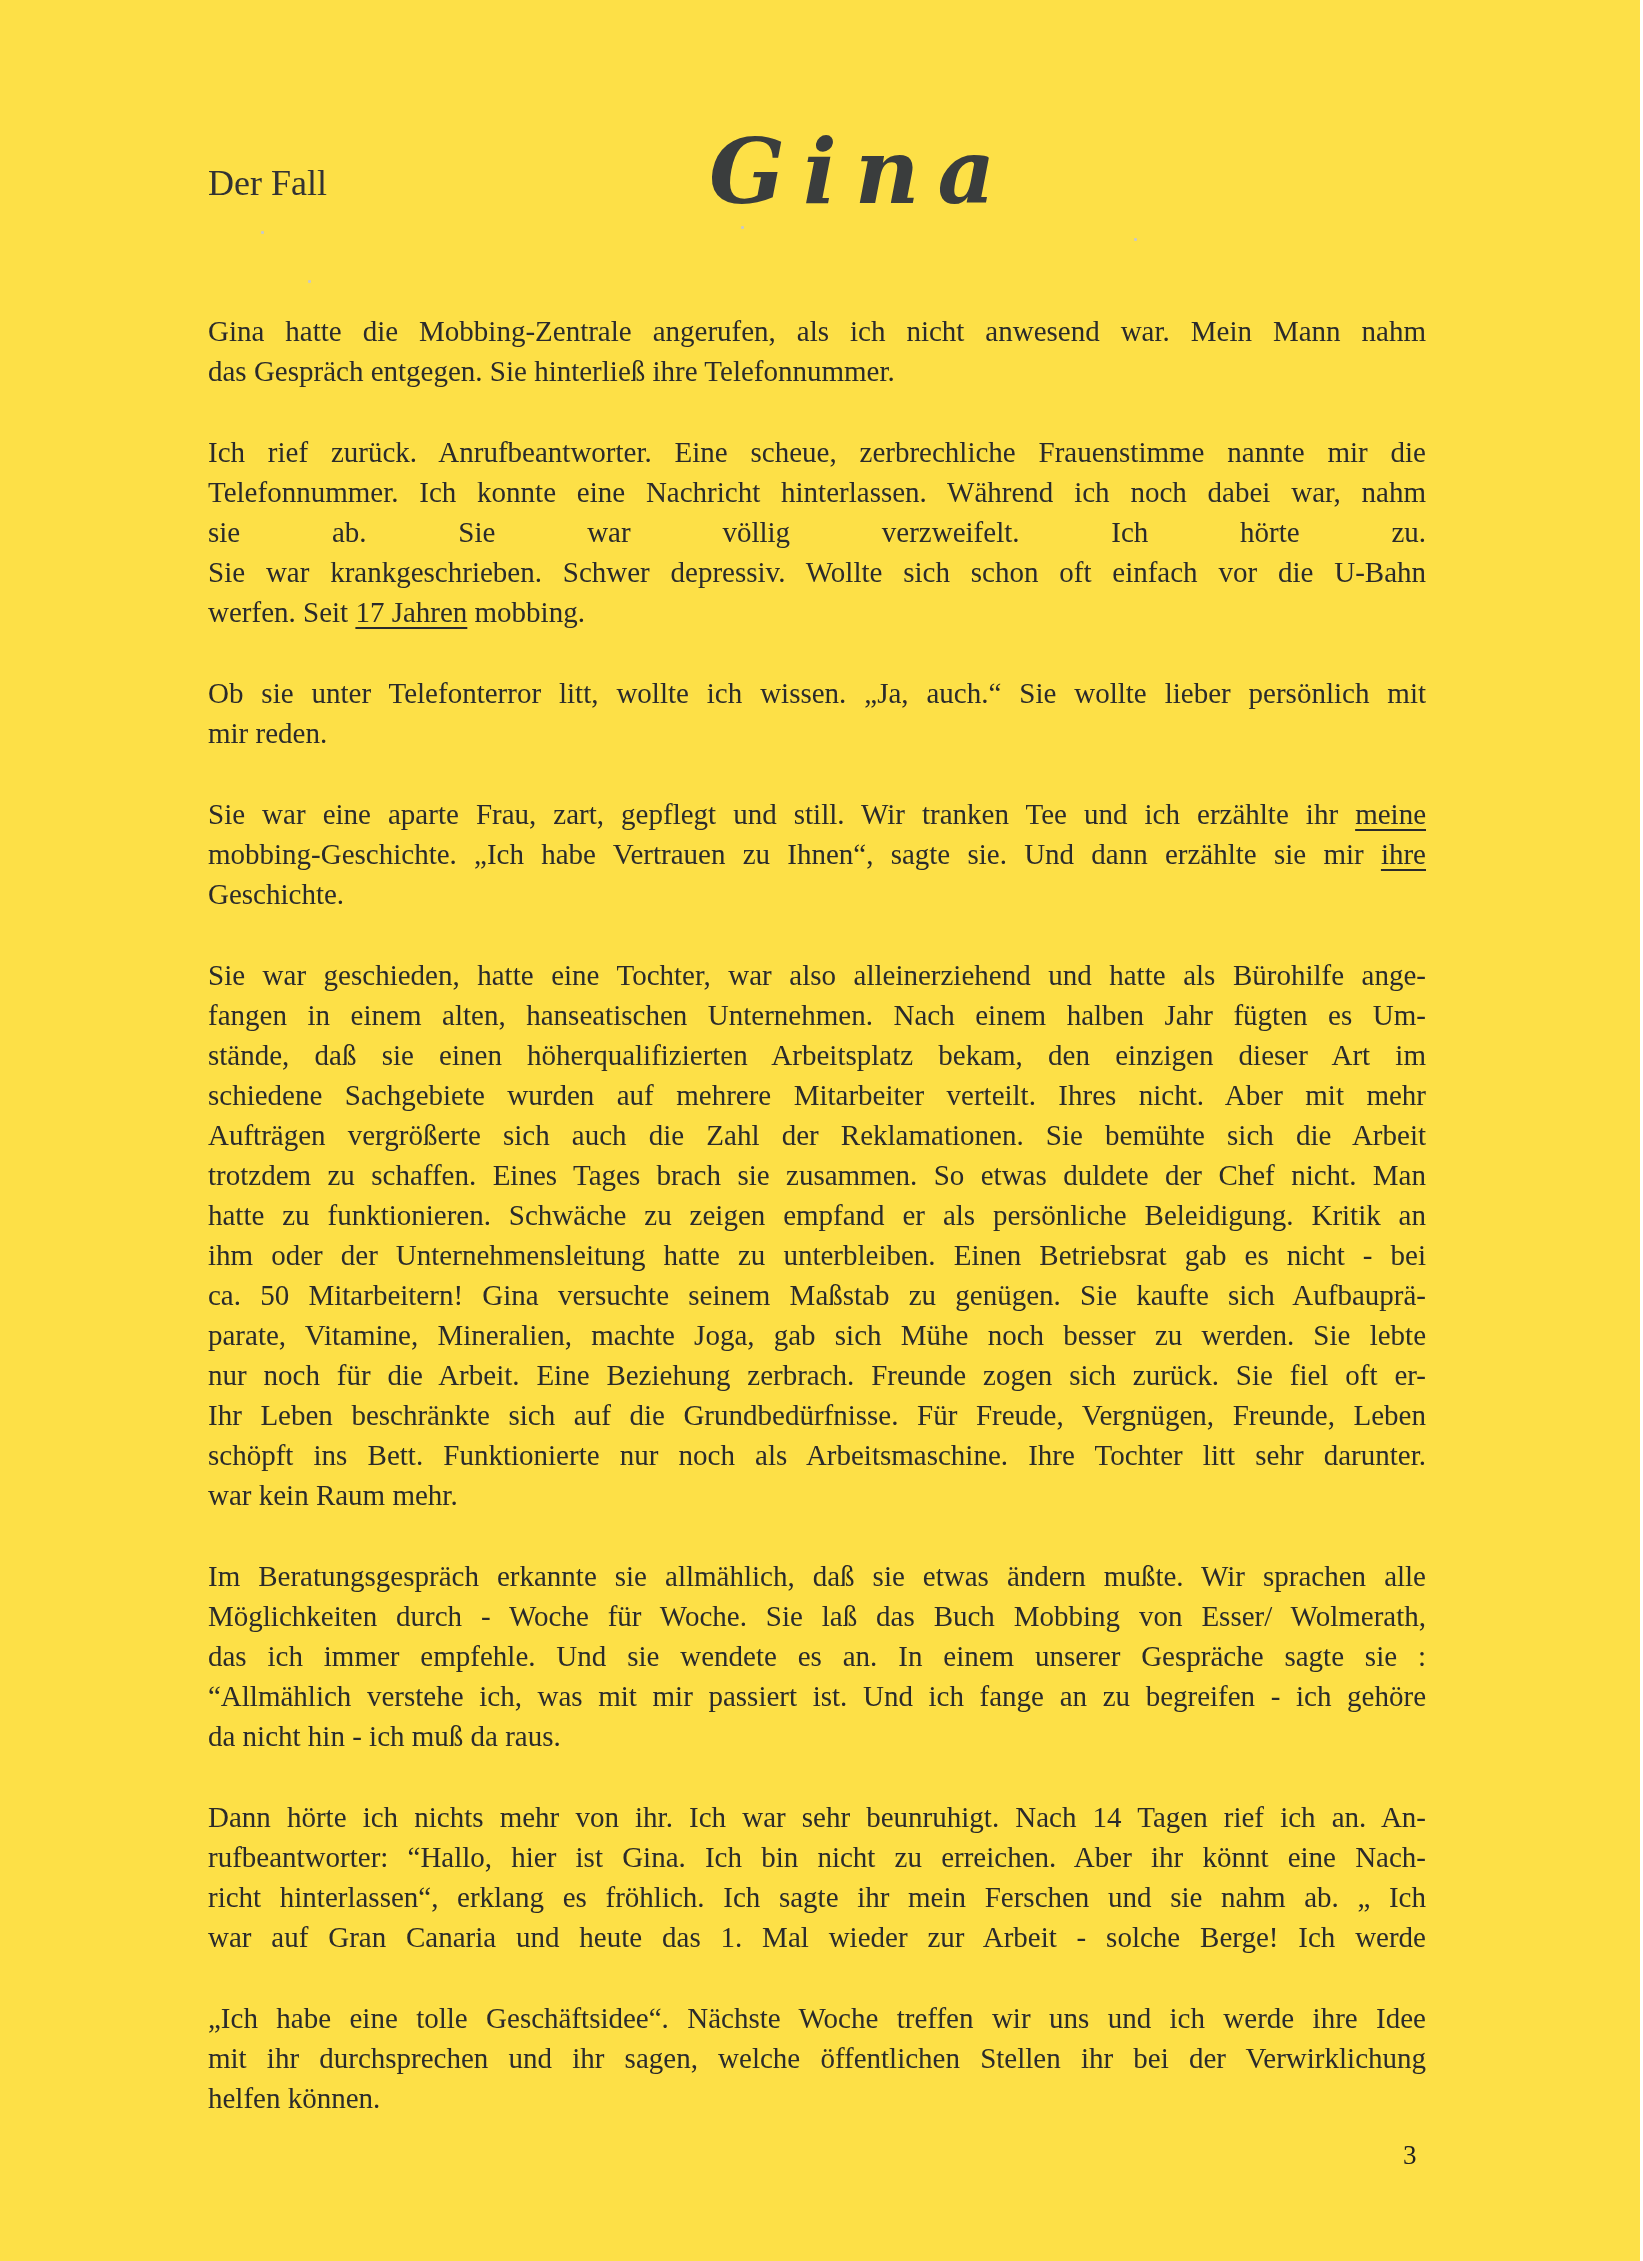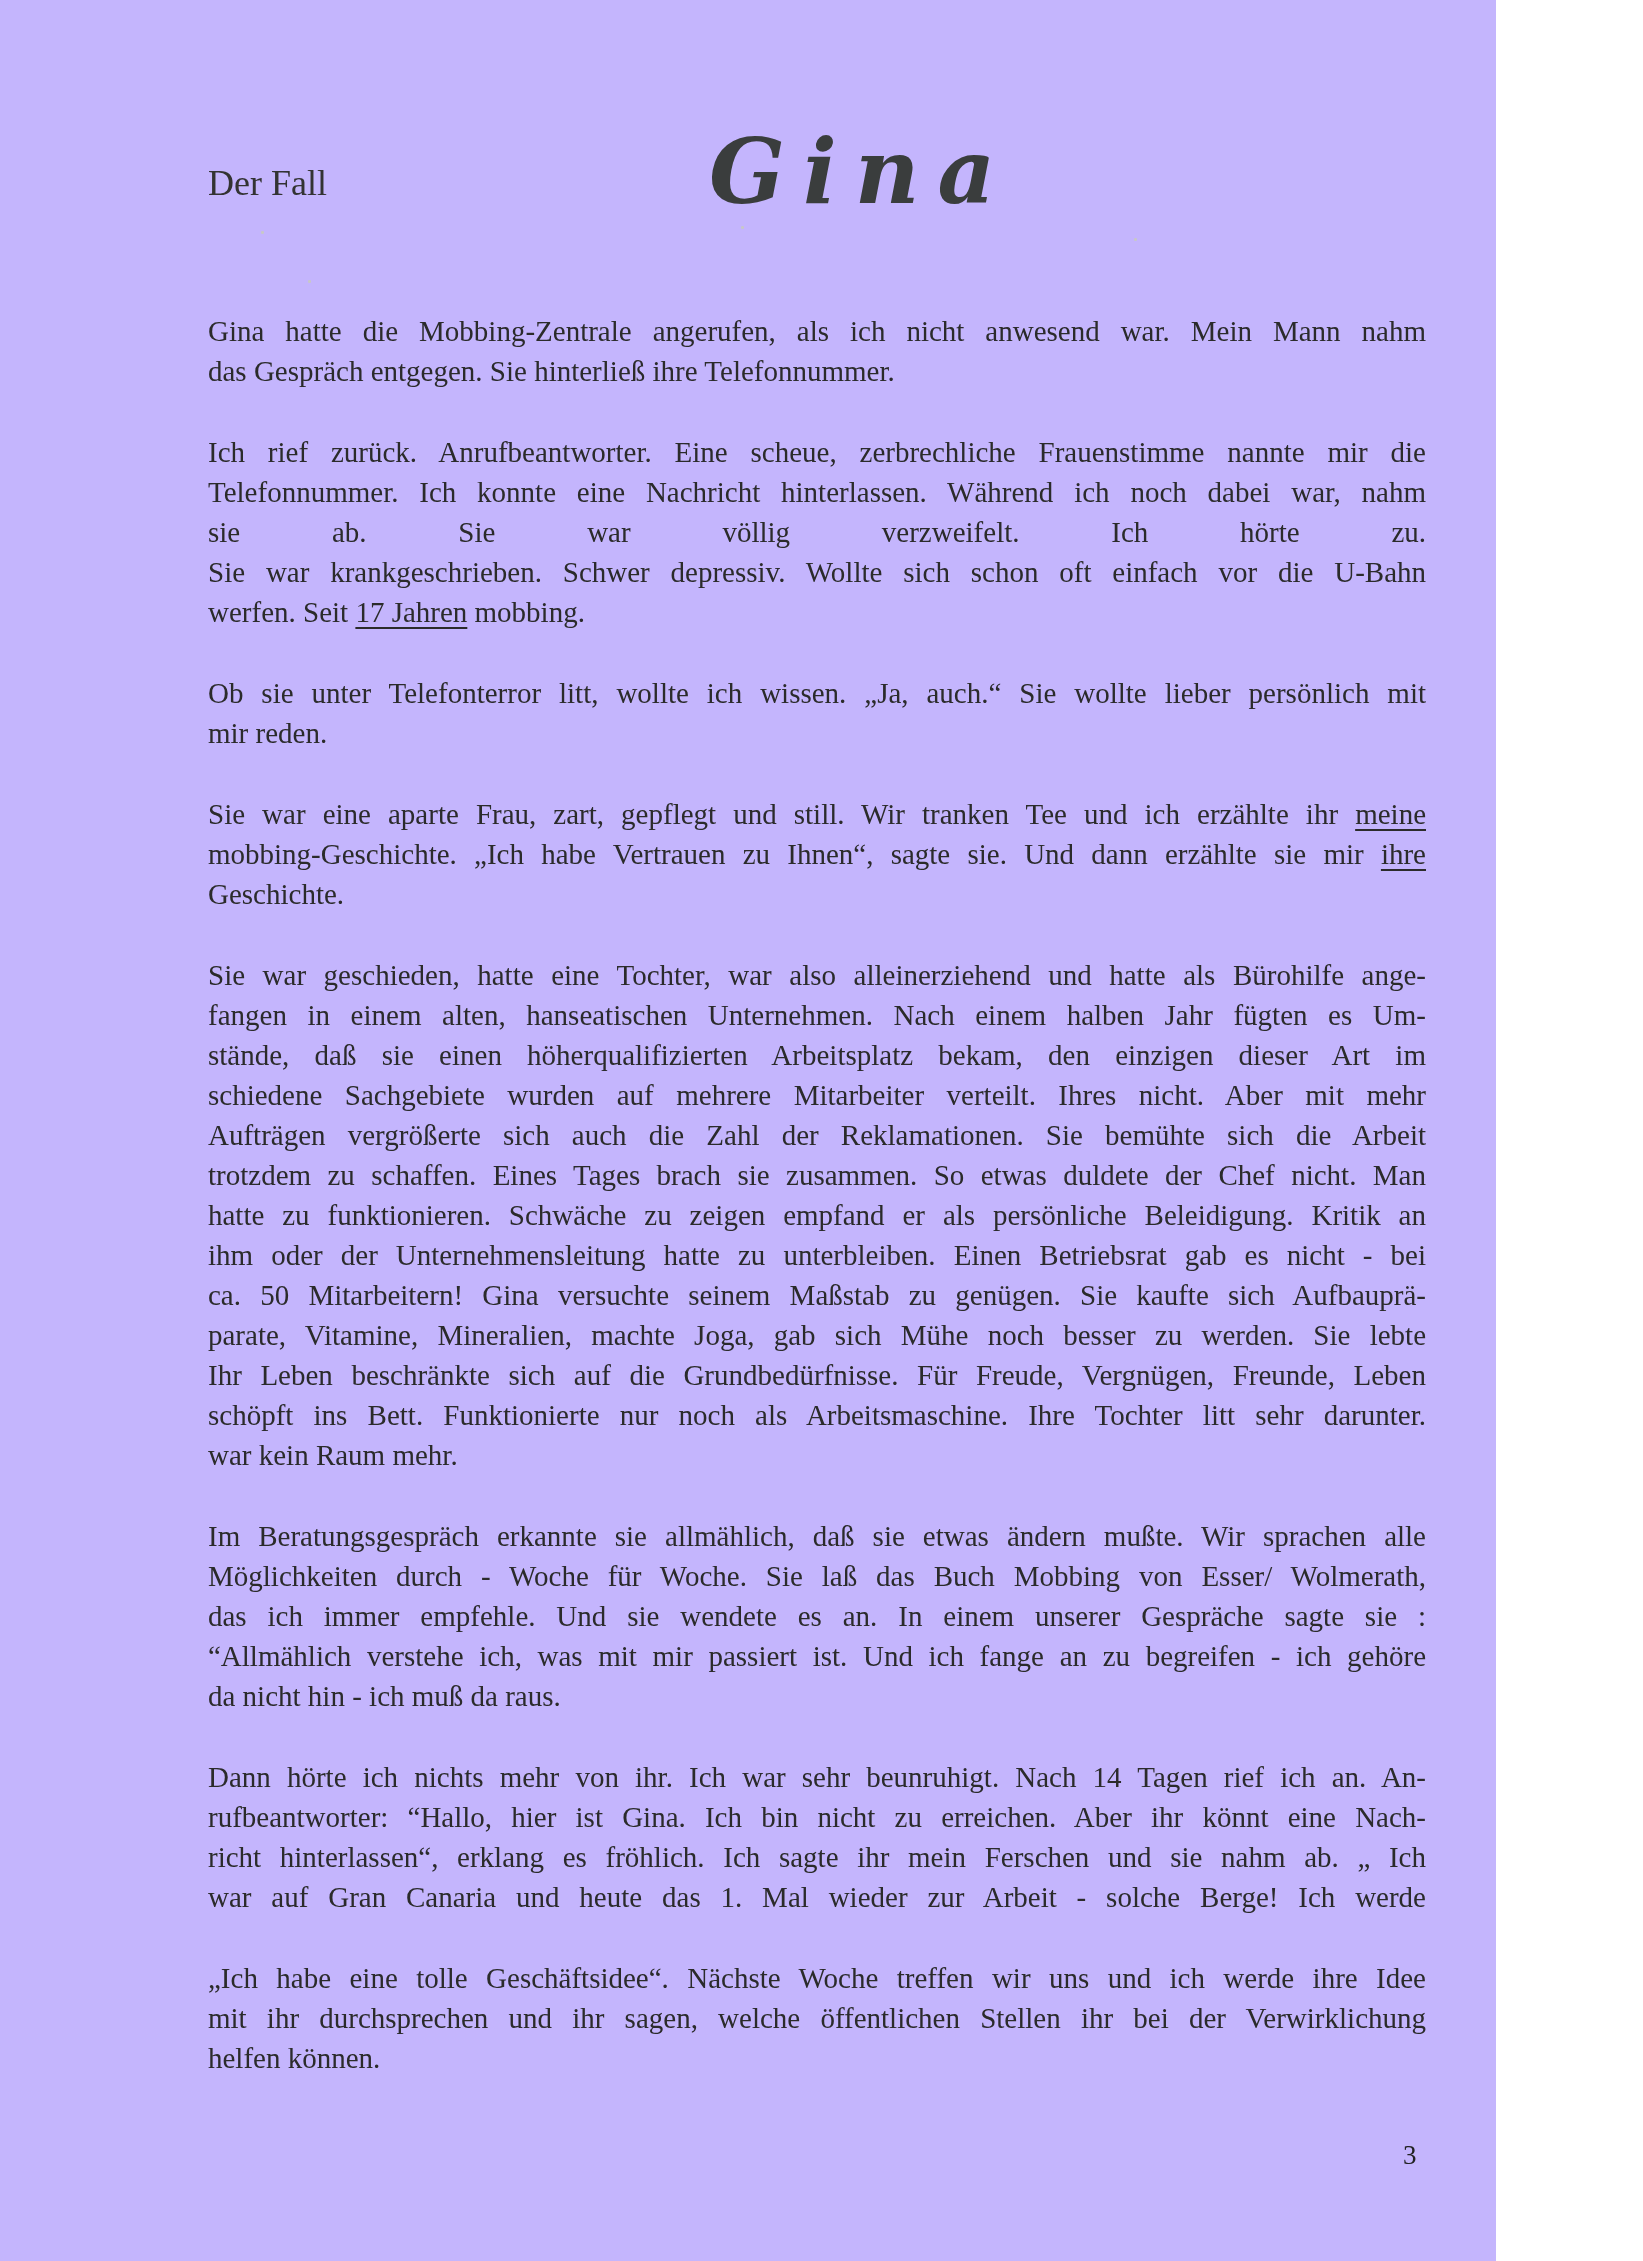--- a/index.html
+++ b/index.html
@@ -1,18 +1,18 @@
 <!DOCTYPE html>
 <html style="font-size:10.3px"><head>
 <meta charset="utf-8">
 <style>
   html, body { margin: 0; padding: 0; background: #ffffff; }
   body { width: 1644px; height: 2261px; position: relative; overflow: hidden;
          font-family: "Liberation Serif", "DejaVu Serif", serif; color: #2b2b2b; }
-  .page { position: absolute; left: 0; top: 0; width: 1496px; height: 2261px; background: #c4b5fd; }
+  .page { position: absolute; left: 0; top: 0; width: 1640px; height: 2261px; background: #fde047; }
   .kicker { position: absolute; left: 208px; top: 162px; font-size: 36px; letter-spacing: 0px; color: #333; }
   .title { position: absolute; left: 709px; top: 119px; font-size: 89px; font-weight: bold; font-style: italic;
            font-family: "DejaVu Serif", "Liberation Serif", serif; letter-spacing: 18px; color: #3a3d3d; }
   .body { position: absolute; left: 208px; top: 311px; width: 1218px; }
   .para { margin: 0 0 41px 0; }
   .line { display: block; font-size: 29px; line-height: 40px; height: 40px; white-space: nowrap;
           text-align: justify; text-align-last: justify; }
   .line.last { text-align-last: left; }
   .u { text-decoration: underline; text-decoration-thickness: 1.9px; text-underline-offset: 5.2px; }
   .pageno { position: absolute; left: 1403px; top: 2140px; font-size: 27px; color: #222; }
@@ -50,20 +50,21 @@
         <span class="line"><span>Sie war geschieden, hatte eine Tochter, war also alleinerziehend und hatte als Bürohilfe ange-</span></span>
         <span class="line"><span>fangen in einem alten, hanseatischen Unternehmen. Nach einem halben Jahr fügten es Um-</span></span>
         <span class="line"><span>stände, daß sie einen höherqualifizierten Arbeitsplatz bekam, den einzigen dieser Art im</span></span>
         <span class="line"><span>schiedene Sachgebiete wurden auf mehrere Mitarbeiter verteilt. Ihres nicht. Aber mit mehr</span></span>
         <span class="line"><span>Aufträgen vergrößerte sich auch die Zahl der Reklamationen. Sie bemühte sich die Arbeit</span></span>
         <span class="line"><span>trotzdem zu schaffen. Eines Tages brach sie zusammen. So etwas duldete der Chef nicht. Man</span></span>
         <span class="line"><span>hatte zu funktionieren. Schwäche zu zeigen empfand er als persönliche Beleidigung. Kritik an</span></span>
         <span class="line"><span>ihm oder der Unternehmensleitung hatte zu unterbleiben. Einen Betriebsrat gab es nicht - bei</span></span>
         <span class="line"><span>ca. 50 Mitarbeitern! Gina versuchte seinem Maßstab zu genügen. Sie kaufte sich Aufbauprä-</span></span>
         <span class="line"><span>parate, Vitamine, Mineralien, machte Joga, gab sich Mühe noch besser zu werden. Sie lebte</span></span>
+        <span class="line"><span>nur noch für die Arbeit. Eine Beziehung zerbrach. Freunde zogen sich zurück. Sie fiel oft er-</span></span>
         <span class="line"><span>Ihr Leben beschränkte sich auf die Grundbedürfnisse. Für Freude, Vergnügen, Freunde, Leben</span></span>
         <span class="line"><span>schöpft ins Bett. Funktionierte nur noch als Arbeitsmaschine. Ihre Tochter litt sehr darunter.</span></span>
         <span class="line last"><span>war kein Raum mehr.</span></span>
       </div>
       <div class="para">
         <span class="line"><span>Im Beratungsgespräch erkannte sie allmählich, daß sie etwas ändern mußte. Wir sprachen alle</span></span>
         <span class="line"><span>Möglichkeiten durch - Woche für Woche. Sie laß das Buch Mobbing von Esser/ Wolmerath,</span></span>
         <span class="line"><span>das ich immer empfehle. Und sie wendete es an. In einem unserer Gespräche sagte sie :</span></span>
         <span class="line"><span>“Allmählich verstehe ich, was mit mir passiert ist. Und ich fange an zu begreifen - ich gehöre</span></span>
         <span class="line last"><span>da nicht hin - ich muß da raus.</span></span>

